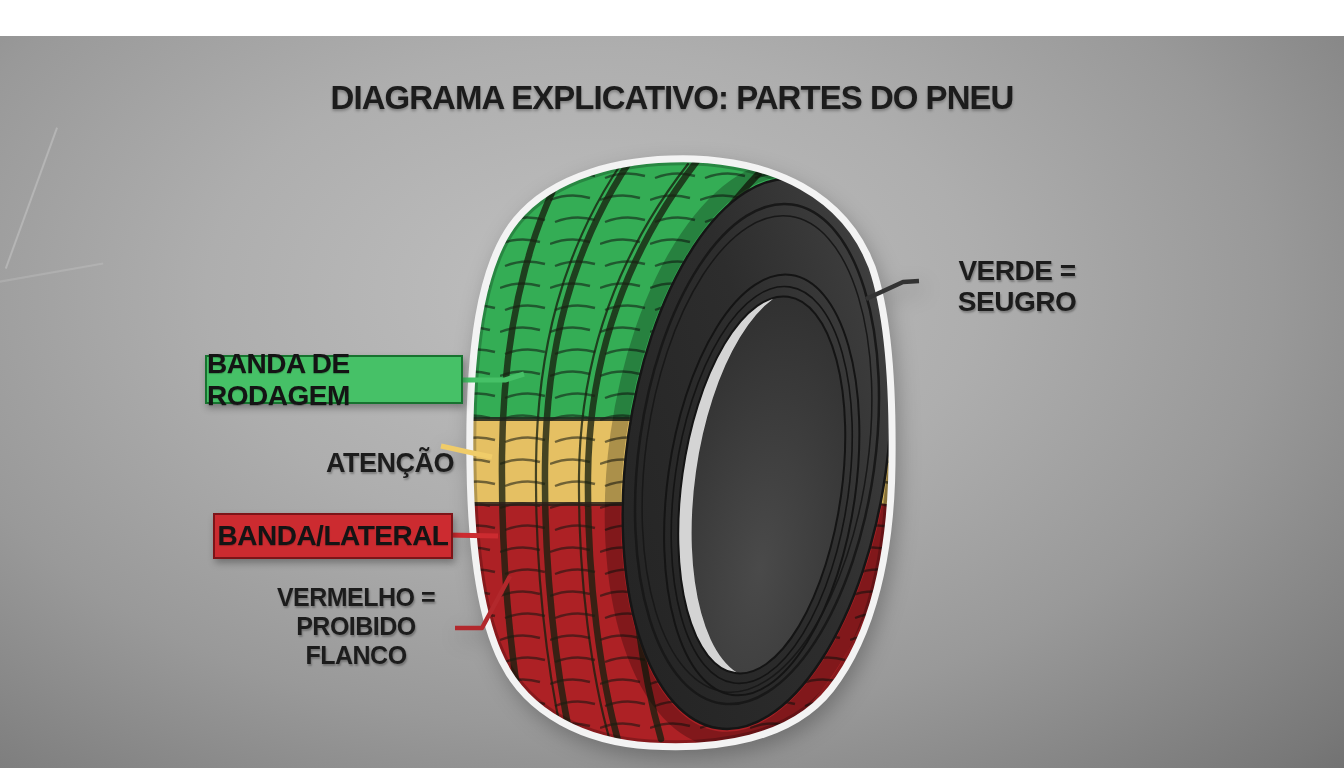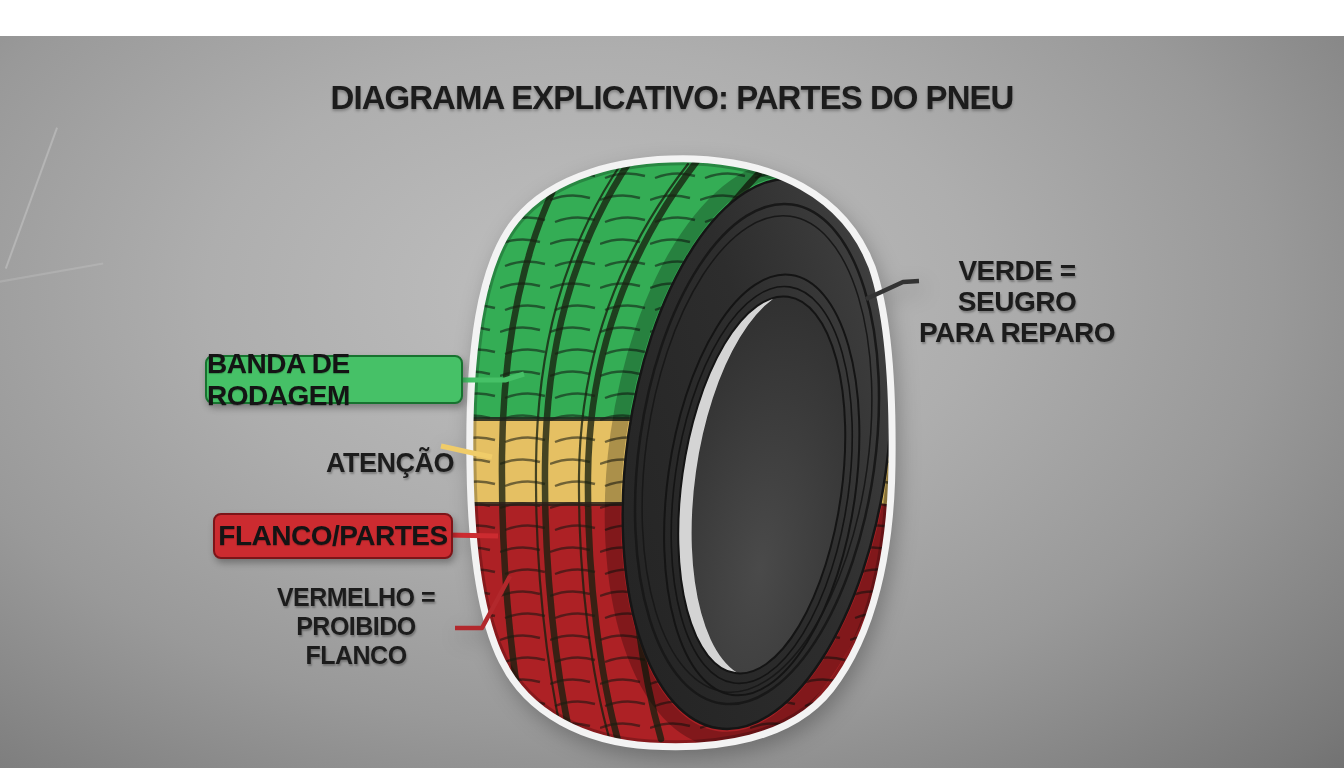--- a/index.html
+++ b/index.html
@@ -23,21 +23,21 @@
     position:absolute; top:42px; left:0; width:100%; margin:0;
     text-align:center; font-size:34px; font-weight:bold; letter-spacing:-1px;
     color:var(--text-dark); transform:scaleX(0.97);
     text-shadow:0 2px 3px rgba(0,0,0,0.28);
   }
   .tire-svg{position:absolute; left:0; top:0; z-index:1;
     filter:drop-shadow(4px 8px 10px rgba(0,0,0,0.25));}
   .tag{
     position:absolute; z-index:2; display:flex; align-items:center; justify-content:center;
     font-weight:bold; color:#141414; letter-spacing:-0.5px;
-    box-shadow:2px 4px 7px rgba(0,0,0,0.3); border-radius:8px;
+    box-shadow:2px 4px 7px rgba(0,0,0,0.3); border-radius:0;
     text-shadow:0 1px 1px rgba(0,0,0,0.25);
   }
   .tag.green{left:205px; top:319px; width:254px; height:45px; font-size:28px;
     background:var(--label-green); border:2px solid #17722f;}
   .tag.yellow{left:332px; top:389px; width:112px; height:38px; font-size:27px;
     background:var(--label-yellow); border:1px solid rgba(150,110,20,0.55); border-radius:6px;}
   .tag.red{left:213px; top:477px; width:236px; height:42px; font-size:28px;
     background:var(--label-red); border:2px solid #7d1418;}
   .note{
     position:absolute; z-index:2; text-align:center; font-weight:bold;
@@ -140,25 +140,24 @@
   </svg>
 
   <div class="tag green">
     <span>BANDA DE RODAGEM</span>
   </div>
 
 
   <div class="note attention">ATENÇÃO</div>
 
   <div class="tag red">
-    <span>FLANCO/PARTES</span>
+    <span>BANDA/LATERAL</span>
   </div>
 
   <div class="note red-note">
     <span>VERMELHO = PROIBIDO</span><br>
     <span>FLANCO</span>
   </div>
 
   <div class="note green-note">
     <span>VERDE = SEUGRO</span><br>
-    <span>PARA REPARO</span>
   </div>
 </div>
 
 </body></html>

